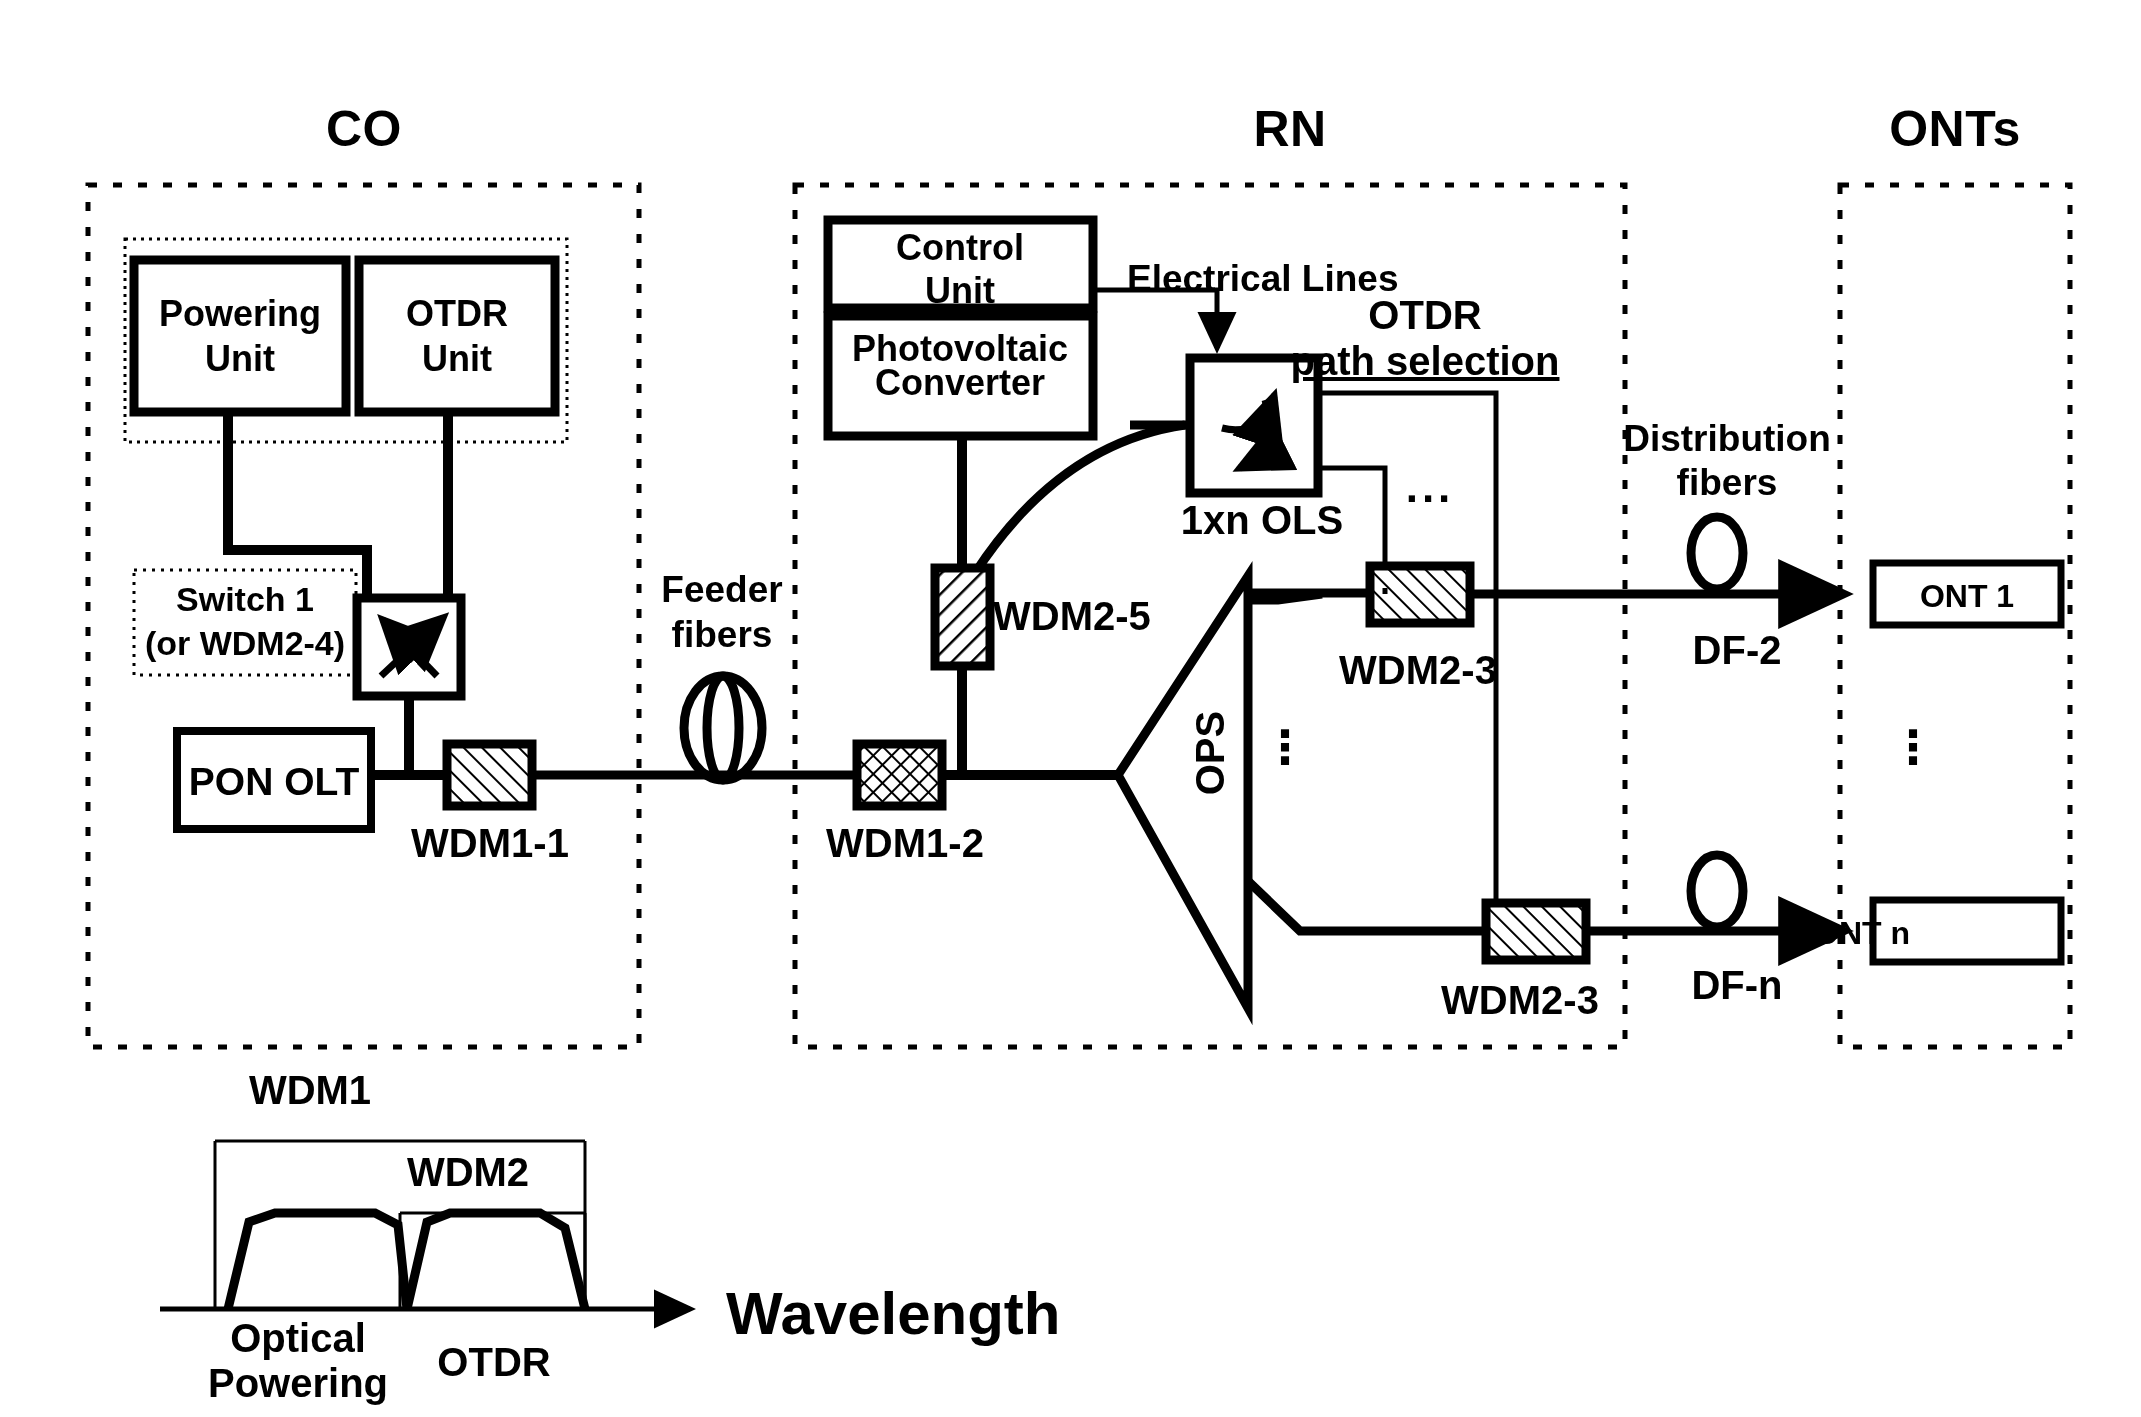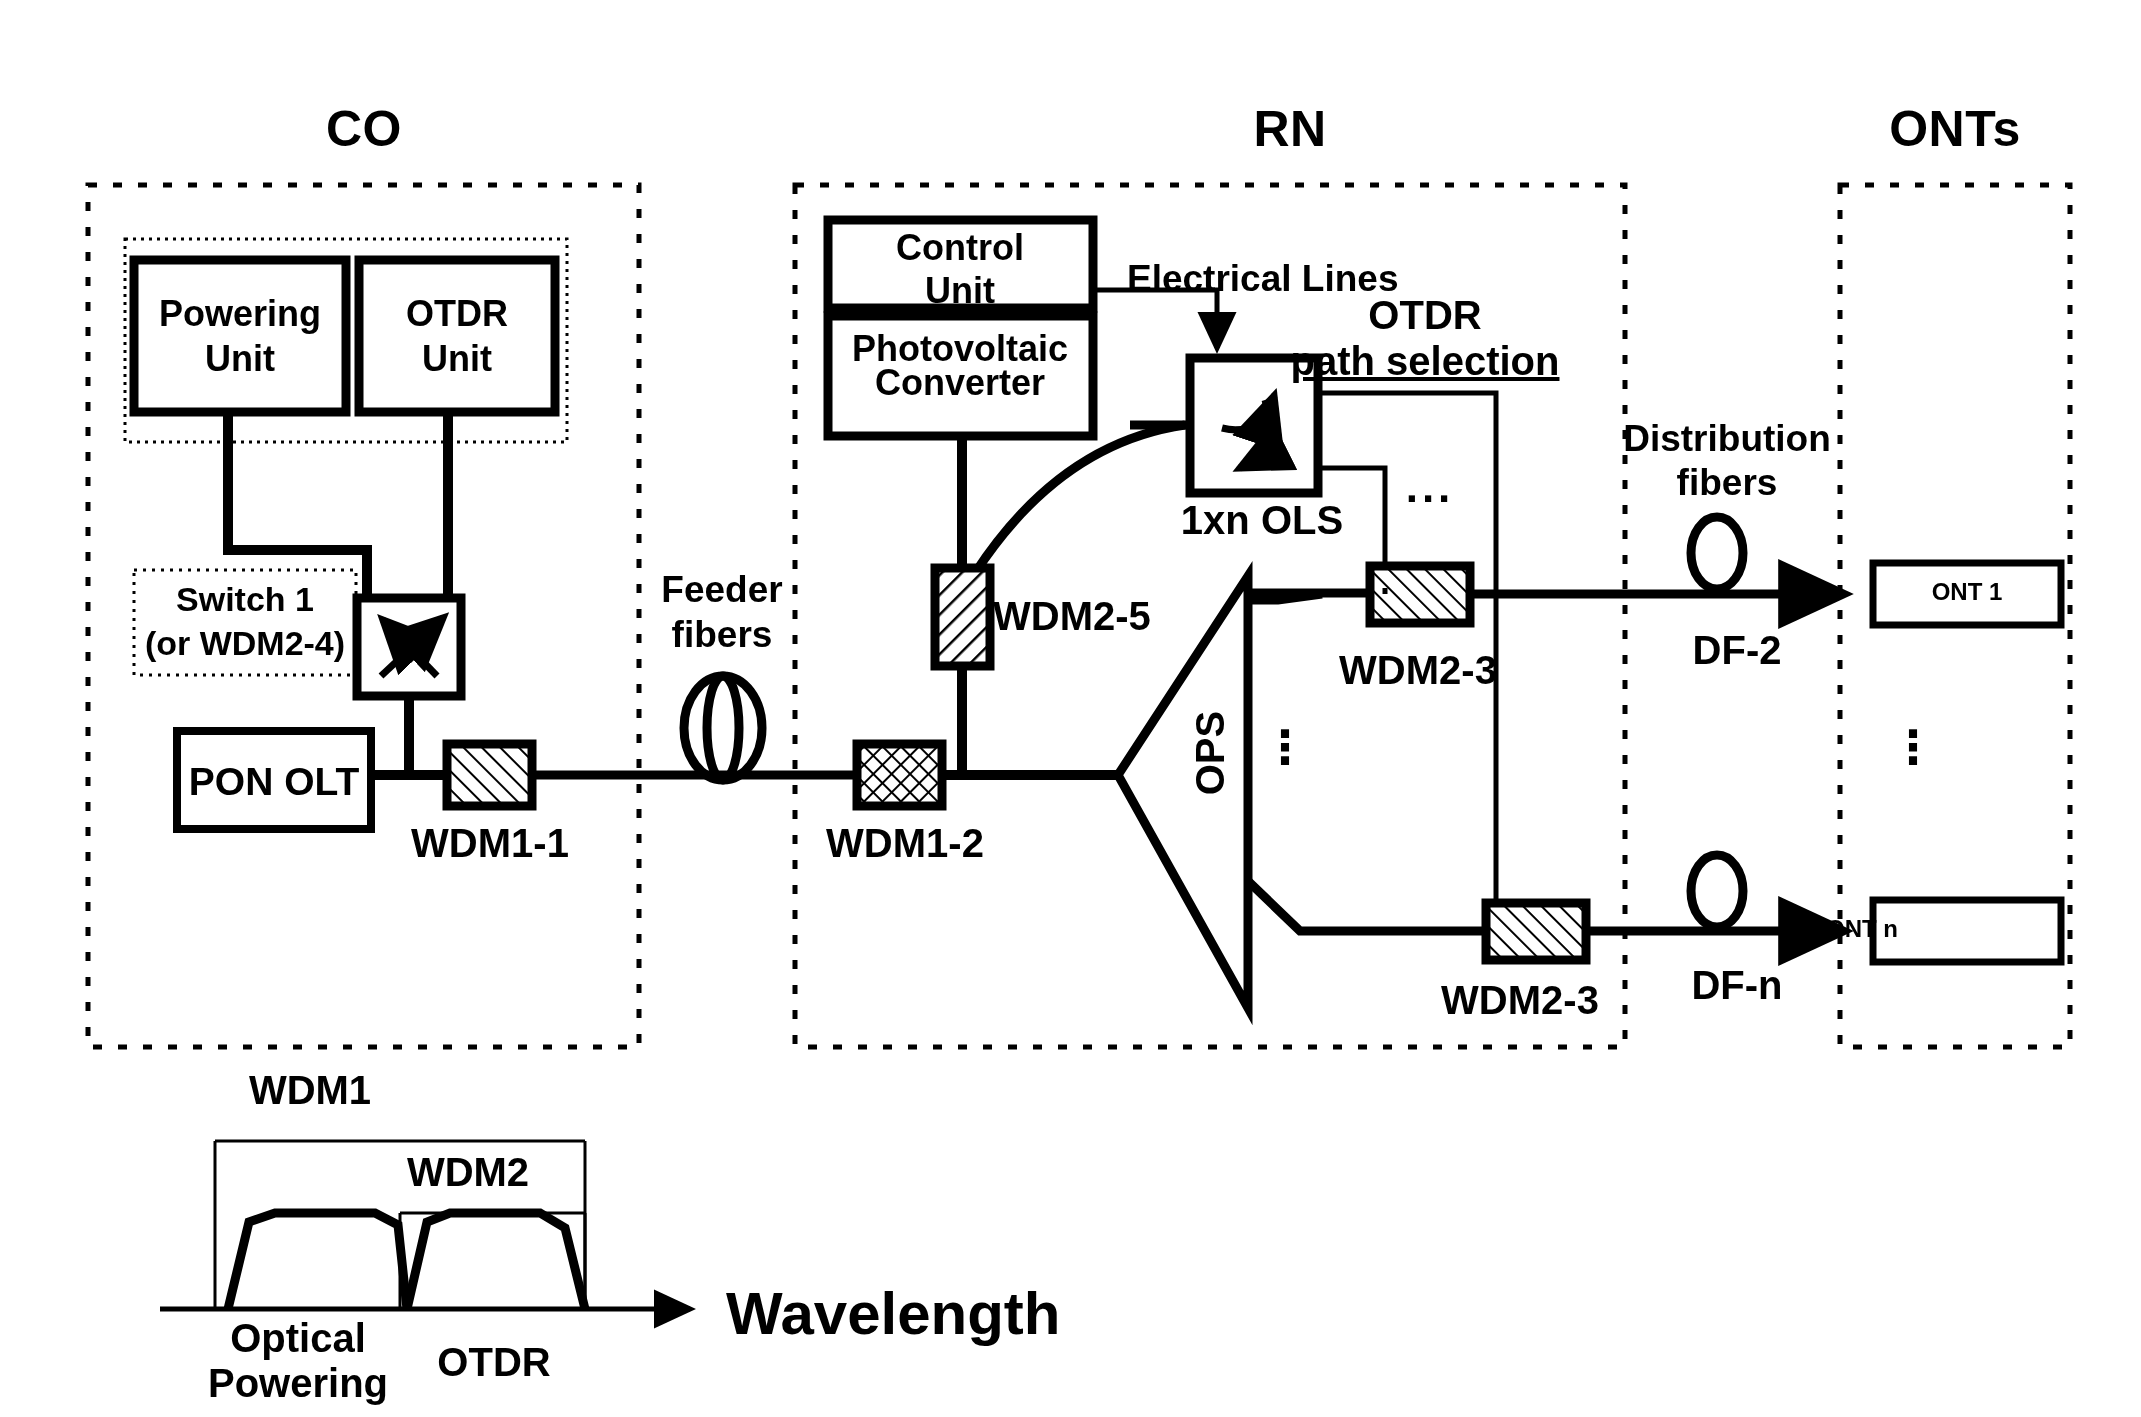--- a/index.html
+++ b/index.html
@@ -12,21 +12,21 @@
   #stage{position:absolute;left:0;top:0;width:2141px;height:1252px;margin-top:28px;}
   svg#diagram{position:absolute;left:0;top:0;width:2141px;height:1417px;}
 
   .lbl{position:absolute;white-space:nowrap;font-weight:bold;color:#000;line-height:1.12;}
   .lbl.c{text-align:center;transform:translateX(-50%);}
   .sec-title{font-size:50px;letter-spacing:0.5px;}
   .box-text{font-size:36px;text-align:center;}
   .small-lbl{font-size:34px;}
   .mid-lbl{font-size:37px;}
   .big-lbl{font-size:40px;}
-  .ont-text{font-size:24px;}
+  .ont-text{font-size:32px;}
 
   .vert{transform-origin:center center;}
 </style>
 </head>
 <body>
 
 <div id="stage">
 
 <svg id="diagram" viewBox="0 0 2141 1417">
   <defs>

